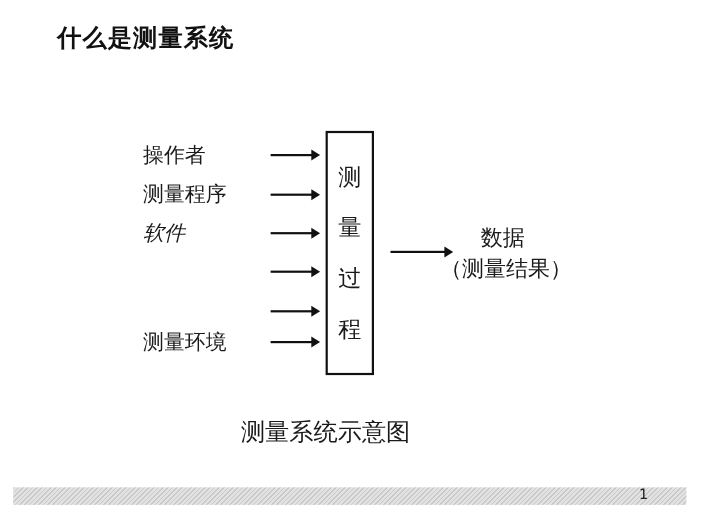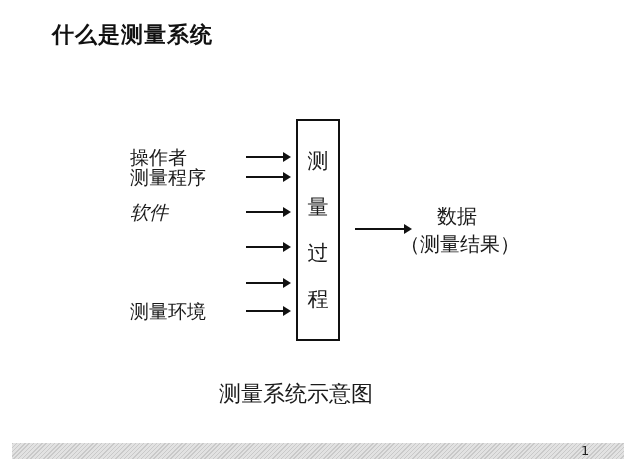--- a/index.html
+++ b/index.html
@@ -23,21 +23,21 @@
     width:497px; }
   .footer-bar { width:496px; left:12px; }
   .page-num { position:absolute; left:581px; top:442px; font-size:13px; line-height:18px; color:#222; }
 </style>
 </head>
 <body>
 
 <div class="title">什么是测量系统</div>
 
 <div class="inputs">
-  <div class="input-row" style="top:16px;text-decoration:underline;">
+  <div class="input-row" style="top:0px;text-decoration:underline;">
     <span class="input-label">操作者</span>
     <span class="arrow"></span>
   </div>
   <div class="input-row" style="top:36px;">
     <span class="input-label">测量程序</span>
     <span class="arrow"></span>
   </div>
   <div class="input-row" style="top:71px;font-style:italic;">
     <span class="input-label">软件</span>
     <span class="arrow"></span>

